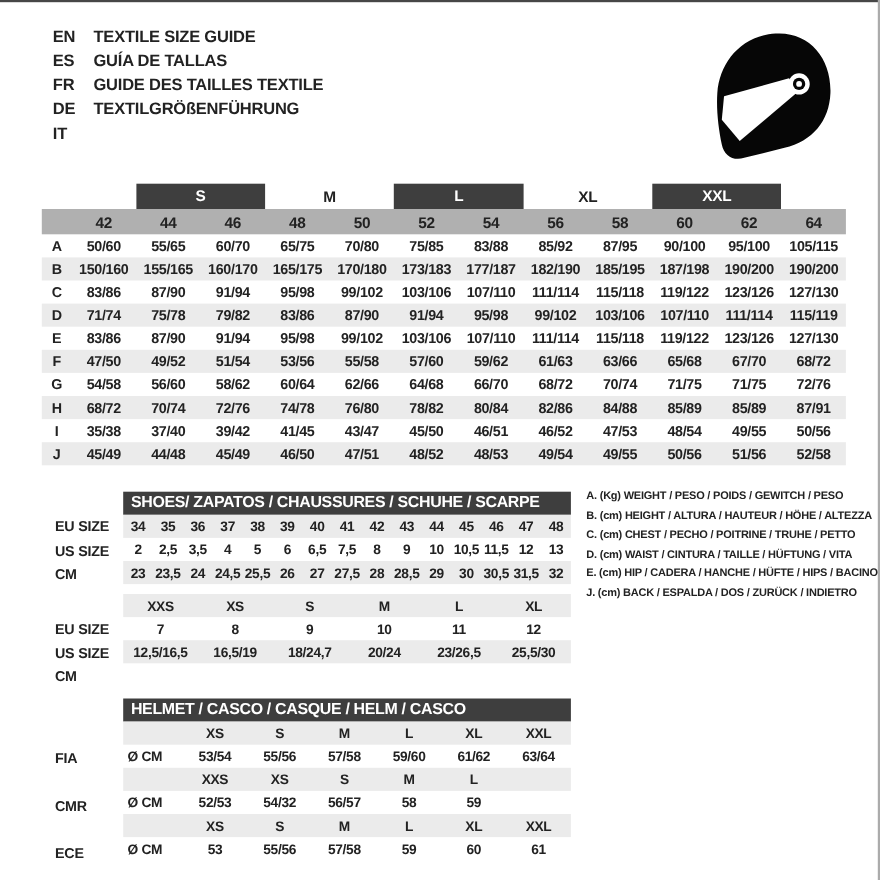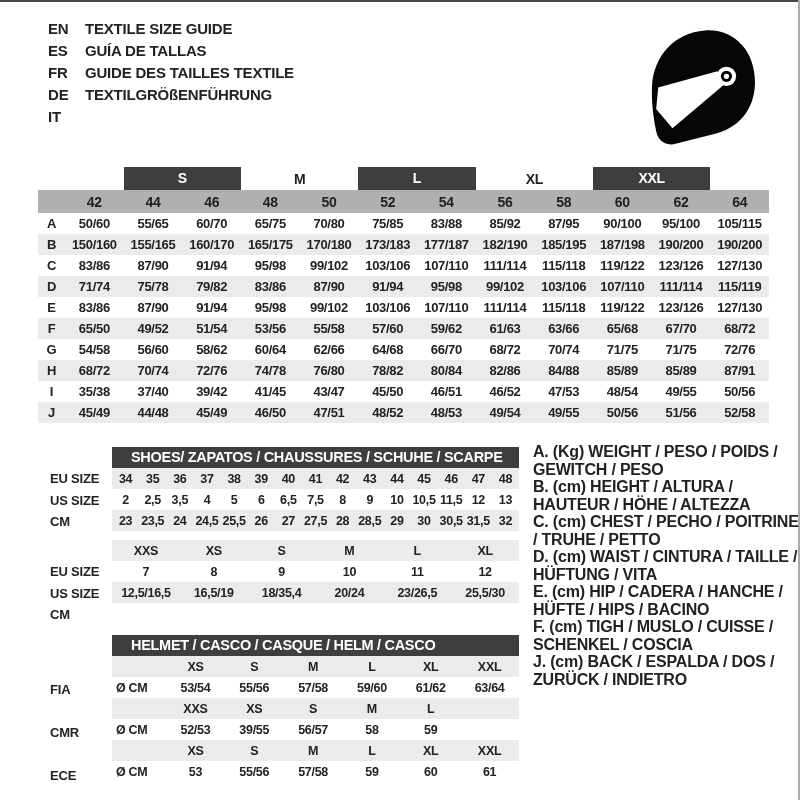--- a/index.html
+++ b/index.html
@@ -6,21 +6,21 @@
   body{
     width:800px;height:800px;position:relative;background:#ffffff;
     font-family:"Liberation Sans",sans-serif;font-weight:bold;color:#222;
     overflow:hidden;
   }
   .frame-top{position:absolute;left:0;top:0;width:800px;height:2px;background:#474747;}
   .frame-right{position:absolute;right:0;top:0;width:2px;height:800px;background:#ababab;}
 
   
   .langs{position:absolute;left:48px;top:20px;}
-  .lang-row{display:flex;height:22px;align-items:flex-start;font-size:15px;letter-spacing:-0.2px;}
+  .lang-row{display:flex;height:22px;align-items:flex-end;font-size:15px;letter-spacing:-0.2px;}
   .lang-code{width:37px;}
 
   
   .helmet-logo{position:absolute;left:646px;top:28px;width:112px;height:118px;}
 
   
   .main-table{position:absolute;left:38px;top:167px;width:731px;}
   .mt-row{display:grid;grid-template-columns:27px repeat(12,1fr);height:21px;
           align-items:center;text-align:center;font-size:13px;letter-spacing:-0.3px;}
   .mt-band{height:23px;font-size:14px;}
@@ -29,32 +29,32 @@
   .mt-data.stripe{background:#ebebeb;}
 
   
   .section{position:absolute;left:38px;width:482px;}
   .sec-shoes{top:447px;height:90px;}
   .sec-gloves{top:540px;height:90px;}
   .sec-helmet{top:635px;height:152px;}
   .side-label{position:absolute;left:12px;font-size:13px;letter-spacing:-0.2px;}
   .subtable{position:absolute;left:74px;top:0;width:407px;}
   .bar{height:21px;background:#3e3e3e;color:#fff;font-size:14.5px;line-height:21px;
-       padding-left:19px;letter-spacing:-0.3px;box-sizing:border-box;}
+       padding-left:7px;letter-spacing:-0.3px;box-sizing:border-box;}
   .strow{display:grid;height:21px;align-items:center;text-align:center;
          font-size:12.5px;letter-spacing:-0.3px;}
   .strow.gray{background:#ebebeb;}
   .cols15{grid-template-columns:repeat(15,1fr);}
   .cols6{grid-template-columns:repeat(6,1fr);}
   .colsH{grid-template-columns:54px repeat(6,1fr);}
   .unit-cell{text-align:left;padding-left:4px;}
 
   
   .legend{position:absolute;left:533px;top:443px;width:268px;
-          font-size:16px;line-height:17.5px;letter-spacing:-0.2px;}
+          font-size:10px;line-height:17.5px;letter-spacing:-0.2px;}
 </style>
 </head>
 <body>
 
 <div class="frame-top"></div>
 <div class="frame-right"></div>
 
 <div class="langs">
   <div class="lang-row">
     <span class="lang-code">EN</span>
@@ -182,21 +182,21 @@
       <div>103/106</div>
       <div>107/110</div>
       <div>111/114</div>
       <div>115/118</div>
       <div>119/122</div>
       <div>123/126</div>
       <div>127/130</div>
     </div>
     <div class="mt-row mt-data stripe">
       <div>F</div>
-      <div>65/50</div>
+      <div>47/50</div>
       <div>49/52</div>
       <div>51/54</div>
       <div>53/56</div>
       <div>55/58</div>
       <div>57/60</div>
       <div>59/62</div>
       <div>61/63</div>
       <div>63/66</div>
       <div>65/68</div>
       <div>67/70</div>
@@ -341,21 +341,21 @@
         <div>7</div>
         <div>8</div>
         <div>9</div>
         <div>10</div>
         <div>11</div>
         <div>12</div>
       </div>
       <div class="strow cols6 gray">
         <div>12,5/16,5</div>
         <div>16,5/19</div>
-        <div>18/35,4</div>
+        <div>18/24,7</div>
         <div>20/24</div>
         <div>23/26,5</div>
         <div>25,5/30</div>
       </div>
     </div>
 </div>
 
 <div class="section sec-helmet">
   <div class="side-label" style="top:47px">FIA</div>
   <div class="side-label" style="top:90px">CMR</div>
@@ -385,21 +385,21 @@
         <div>XXS</div>
         <div>XS</div>
         <div>S</div>
         <div>M</div>
         <div>L</div>
         <div></div>
       </div>
       <div class="strow colsH">
         <div class="unit-cell">Ø CM</div>
         <div>52/53</div>
-        <div>39/55</div>
+        <div>54/32</div>
         <div>56/57</div>
         <div>58</div>
         <div>59</div>
         <div></div>
       </div>
       <div class="strow colsH gray">
         <div></div>
         <div>XS</div>
         <div>S</div>
         <div>M</div>
@@ -418,15 +418,14 @@
       </div>
     </div>
 </div>
 
 <div class="legend">
   <div>A. (Kg) WEIGHT / PESO / POIDS / GEWITCH / PESO</div>
   <div>B. (cm) HEIGHT / ALTURA / HAUTEUR / HÖHE / ALTEZZA</div>
   <div>C. (cm) CHEST / PECHO / POITRINE / TRUHE / PETTO</div>
   <div>D. (cm) WAIST / CINTURA / TAILLE / HÜFTUNG / VITA</div>
   <div>E. (cm) HIP / CADERA / HANCHE / HÜFTE / HIPS / BACINO</div>
-  <div>F. (cm) TIGH / MUSLO / CUISSE / SCHENKEL / COSCIA</div>
   <div>J. (cm) BACK / ESPALDA / DOS / ZURÜCK / INDIETRO</div>
 </div>
 
 </body></html>

